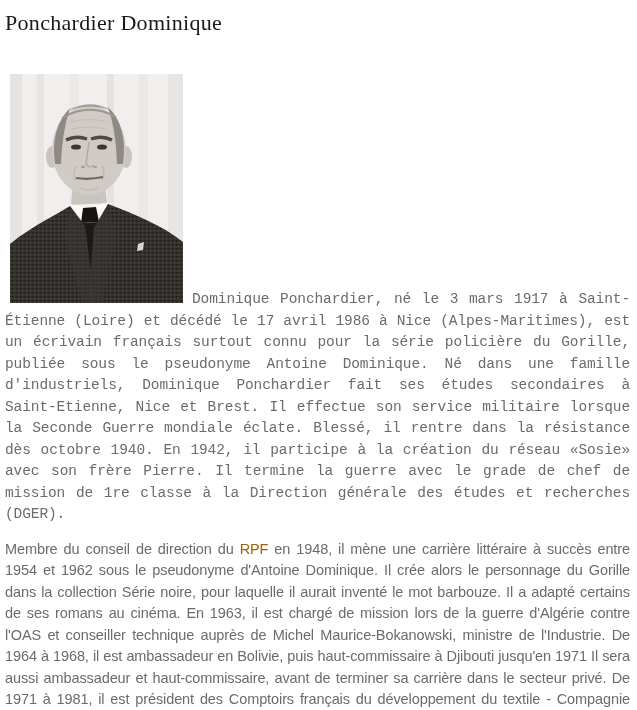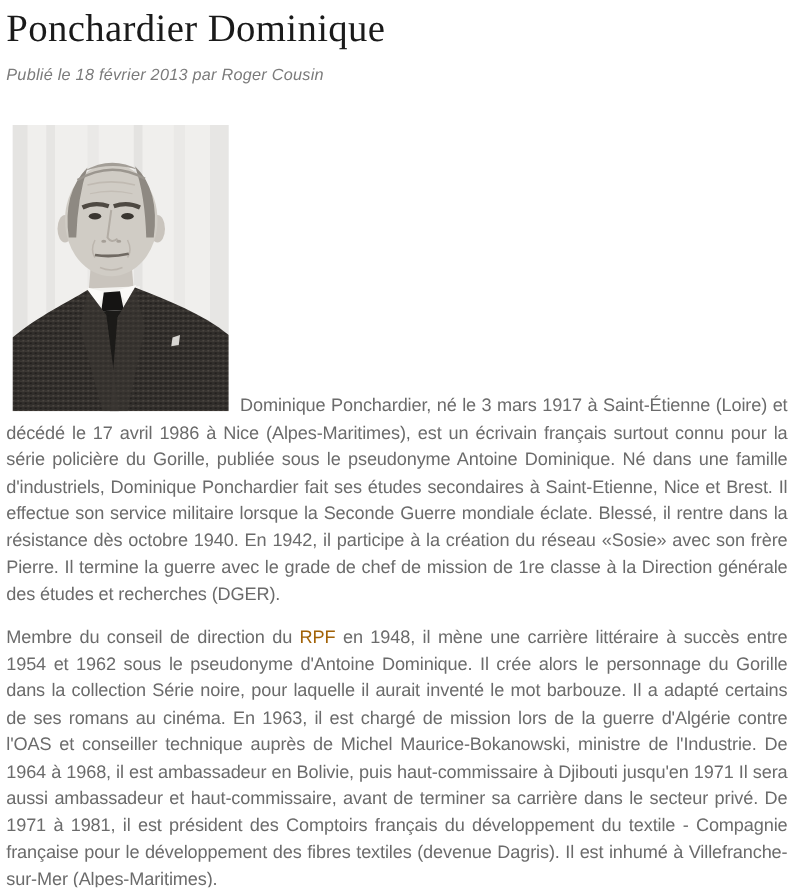--- a/index.html
+++ b/index.html
@@ -14,63 +14,62 @@
     box-sizing: border-box;
     padding: 0 7px 0 5px;
     background: #ffffff;
     overflow: hidden;
     font-family: "Liberation Sans", sans-serif;
   }
   .title {
     margin: 4px 0 0 0;
     font-family: "Liberation Serif", serif;
     font-weight: 500;
-    font-size: 31px;
+    font-size: 22px;
     line-height: 38px;
     letter-spacing: 0.3px;
     color: #1a1a1a;
   }
   .byline {
     margin-top: 10px;
     font-style: italic;
     font-size: 13px;
     line-height: 16px;
     letter-spacing: 0.2px;
     color: #7b7b7b;
   }
   .article p {
     margin: 0;
     font-size: 14.5px;
     line-height: 21.5px;
     letter-spacing: -0.1px;
     color: #6b6b6b;
     text-align: justify;
   }
-  .article .p1 { margin-top: 32px; }
+  .article .p1 { margin-top: 32px; font-family: Liberation Mono, monospace; }
   .article .p2 { margin-top: 13px; }
   .portrait {
     width: 173px;
     height: 229px;
     vertical-align: baseline; 
     margin: 0 9px 0 5px;
   }
   .rpf-link {
     color: #a16207;
     text-decoration: none;
     cursor: pointer;
   }
 </style>
 </head>
 <body>
 
 <div class="page">
 
   <h1 class="title">Ponchardier Dominique</h1>
 
-  <div class="byline">Publié le 18 février 2013 par Roger Cousin</div>
 
   <div class="article">
 
     <p class="p1"><svg class="portrait" viewBox="0 0 173 229" xmlns="http://www.w3.org/2000/svg" role="img" aria-label="Portrait photo noir et blanc de Dominique Ponchardier en costume de tweed et cravate">
         <defs>
           <pattern id="tweed" width="4" height="4" patternUnits="userSpaceOnUse">
             <rect width="4" height="4" fill="#312e2b"></rect>
             <rect x="0" y="0" width="1.3" height="1.3" fill="#524c46"></rect>
             <rect x="2" y="2" width="1.2" height="1.2" fill="#1c1a18"></rect>
             <rect x="2.4" y="0.6" width="0.9" height="0.9" fill="#46413c"></rect>

